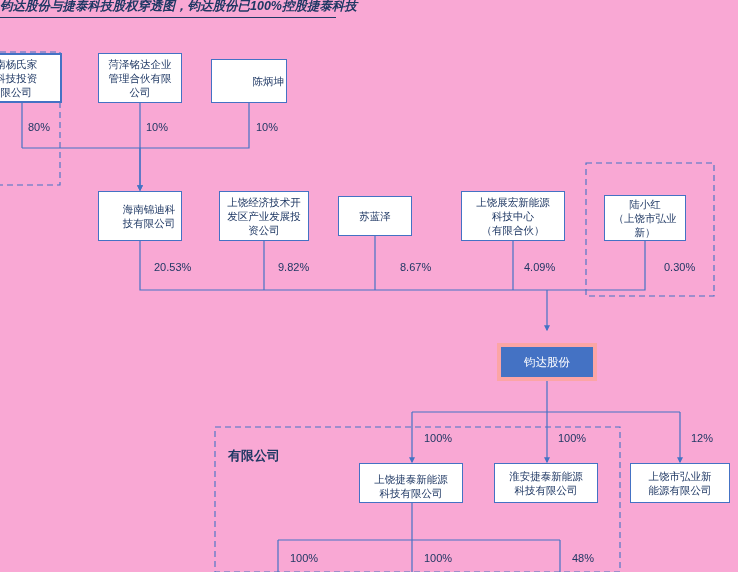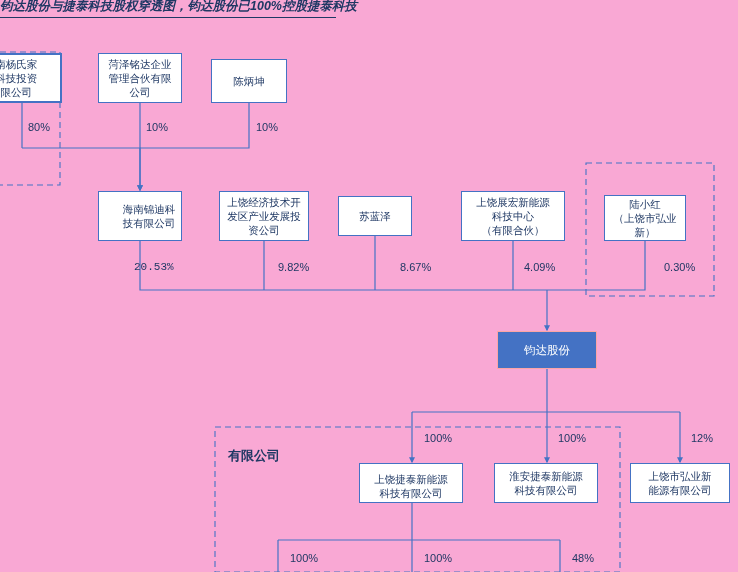--- a/index.html
+++ b/index.html
@@ -61,27 +61,28 @@
     border-width: 2px;
   }
   .node span {
     display: block;
     white-space: pre-line;
   }
   .node-filled {
     position: absolute;
     box-sizing: border-box;
     background: #4472c4;
-    border: 1px solid #fca5a5;
+    border: 4px solid #fca5a5;
     color: #ffffff;
     font-size: 11.5px;
     line-height: 15px;
     display: flex;
     align-items: center;
     justify-content: center;
+    margin-top: 12px;
   }
   .pct {
     position: absolute;
     font-size: 11px;
     color: #1f3864;
     white-space: nowrap;
   }
   .group-label {
     position: absolute;
     font-size: 13px;
@@ -143,21 +144,21 @@
 族科技投资
 有限公司</span>
   </div>
 
   <div class="node" style="left:98px; top:53px; width:84px; height:50px;">
     <span>菏泽铭达企业
 管理合伙有限
 公司</span>
   </div>
 
-  <div class="node" style="left:211px; top:59px; width:76px; height:44px;">
+  <div class="node" style="left:211px; top:59px; width:76px; height:44px;justify-content:flex-end;">
     <span>陈炳坤</span>
   </div>
 
   <div class="node" style="left:98px; top:191px; width:84px; height:50px;padding-left:20px;">
     <span>海南锦迪科
 技有限公司</span>
   </div>
 
   <div class="node" style="left:219px; top:191px; width:90px; height:50px;">
     <span>上饶经济技术开
@@ -198,21 +199,21 @@
     <span>上饶市弘业新
 能源有限公司</span>
   </div>
 
   <div class="group-label" style="left:228px; top:447px;">有限公司</div>
 
   <div class="pct" style="left:28px; top:121px;">80%</div>
   <div class="pct" style="left:146px; top:121px;">10%</div>
   <div class="pct" style="left:256px; top:121px;">10%</div>
 
-  <div class="pct" style="left:134px; top:261px;font-family:Liberation Mono, monospace;">20.53%</div>
+  <div class="pct" style="left:154px; top:261px;">20.53%</div>
   <div class="pct" style="left:278px; top:261px;">9.82%</div>
   <div class="pct" style="left:400px; top:261px;">8.67%</div>
   <div class="pct" style="left:524px; top:261px;">4.09%</div>
   <div class="pct" style="left:664px; top:261px;">0.30%</div>
 
   <div class="pct" style="left:424px; top:432px;">100%</div>
   <div class="pct" style="left:558px; top:432px;">100%</div>
   <div class="pct" style="left:691px; top:432px;">12%</div>
 
   <div class="pct" style="left:290px; top:552px;">100%</div>

